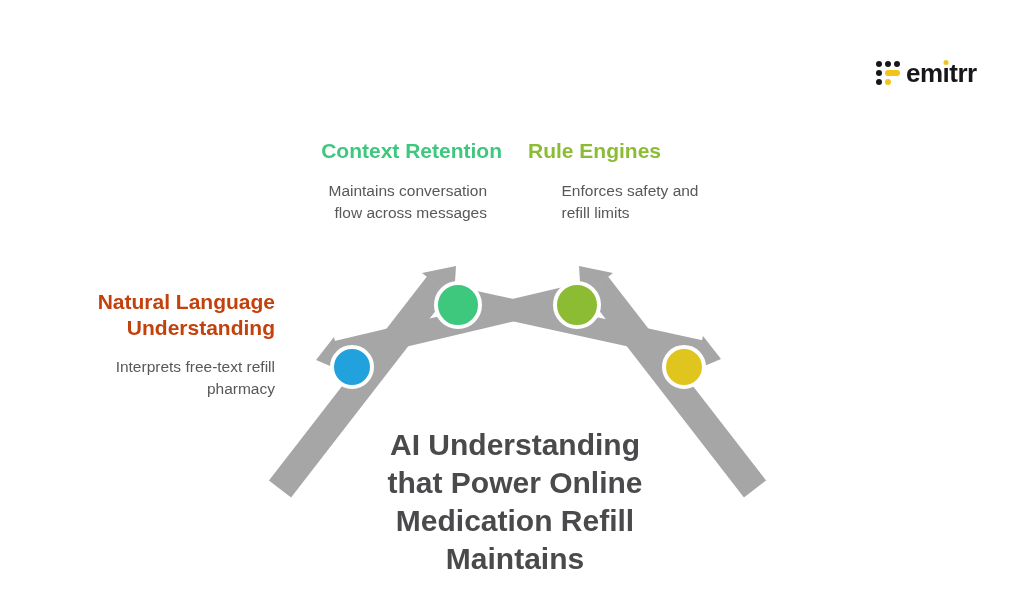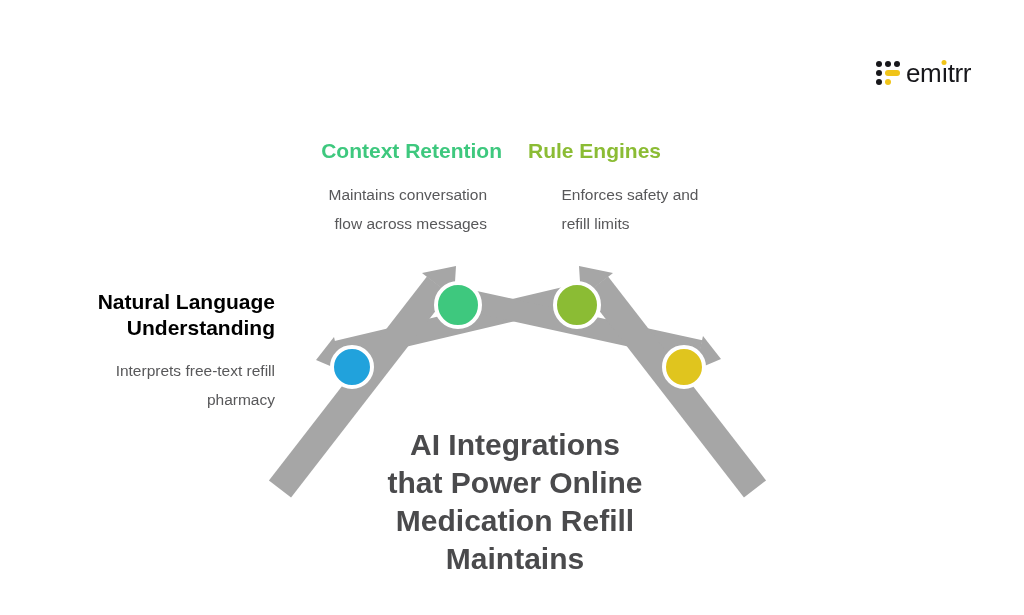--- a/index.html
+++ b/index.html
@@ -36,21 +36,21 @@
     grid-auto-rows: 6px;
     gap: 3px;
     width: 24px; height: 24px;
   }
   .logo-mark .c { background: currentColor; border-radius: 50%; }
   .logo-mark .c.bar { grid-column: span 2; width: 15px; border-radius: 3px; background: none; }
   .logo-mark .c.ydot { background: none; }
   .logo-mark .c.blank { background: transparent; }
   .logo-text {
     font-size: 26px;
-    font-weight: normal;
+    font-weight: bold;
     letter-spacing: -0.5px;
     line-height: 28px;
   }
   .logo-i { position: relative; display: inline-block; }
   .logo-i-dot {
     position: absolute;
     left: 50%; top: 1px;
     transform: translateX(-50%);
     width: 5px; height: 5px;
     border-radius: 50%;
@@ -60,21 +60,21 @@
   .item { position: absolute; }
   .item h3 {
     margin: 0;
     font-size: 21px;
     font-weight: bold;
     line-height: 26px;
   }
   .item p {
     margin: 16px 0 0 0;
     font-size: 15.5px;
-    line-height: 29px;
+    line-height: 22px;
   }
   .item-nlu  { left: 55px;  top: 289px; width: 220px; text-align: right; }
   .item-ct   { left: 282px; top: 138px; width: 220px; text-align: right; }
   .item-re   { left: 528px; top: 138px; width: 225px; text-align: left; }
   .item-api  { left: 764px; top: 301px; width: 212px; text-align: left; }
   .item-ct p  { max-width: 190px; margin-left: auto; margin-right: auto; }
   .item-re p  { max-width: 158px; margin-left: auto; margin-right: auto; }
   .item-api p { margin-top: 15px; }
   .item-nlu p { margin-top: 15px; }
 
@@ -132,35 +132,35 @@
       <span class="c"></span>
       <span class="c ydot" style="background: rgb(240, 196, 25);"></span>
       <span class="c blank"></span>
     </div>
     <div class="logo-text">
       <span>em</span><span class="logo-i"><span>ı</span><span class="logo-i-dot" style="background: rgb(240, 196, 25);"></span></span><span>trr</span>
     </div>
   </div>
 
   <div class="item item-nlu">
-    <h3 style="color: #000000;">Natural Language Understanding</h3>
+    <h3 style="color: #c2410c;">Natural Language Understanding</h3>
     <p style="color: rgb(88, 88, 90);">Interprets free-text refill pharmacy</p>
   </div>
 
   <div class="item item-ct">
     <h3 style="color: rgb(62, 200, 126);">Context Retention</h3>
     <p style="color: rgb(88, 88, 90);">Maintains conversation flow across messages</p>
   </div>
 
   <div class="item item-re">
     <h3 style="color: rgb(139, 188, 52);">Rule Engines</h3>
     <p style="color: rgb(88, 88, 90);">Enforces safety and refill limits</p>
   </div>
 
 
   <div class="center-title" style="color: rgb(74, 74, 76);">
-    <div>AI Integrations</div>
+    <div>AI Understanding</div>
     <div>that Power Online</div>
     <div>Medication Refill</div>
     <div>Maintains</div>
   </div>
 
 </div>
 
 </body></html>

